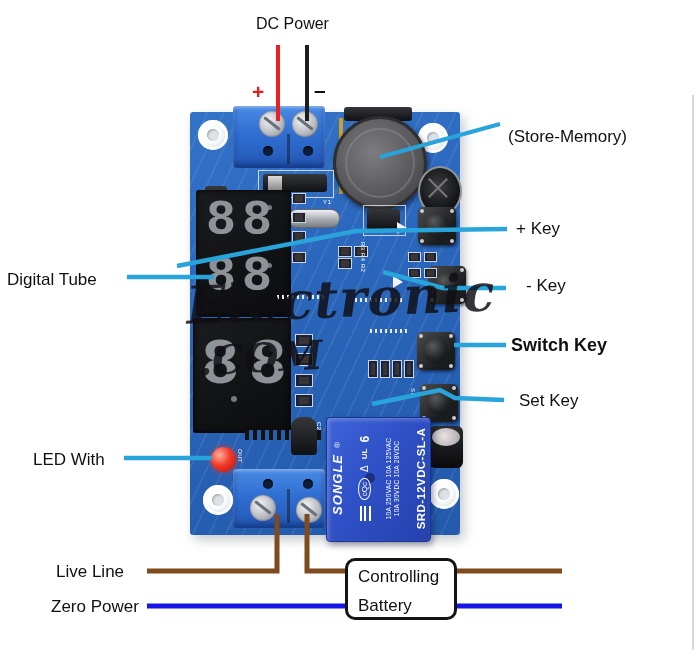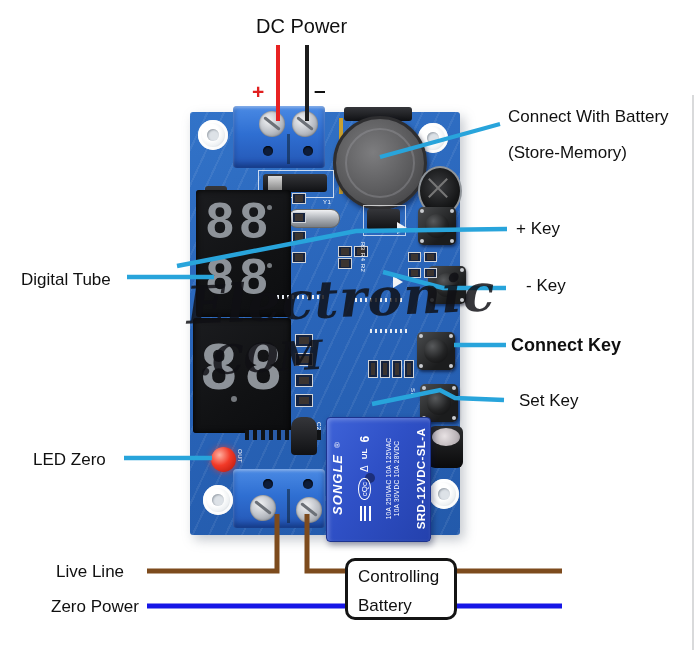--- a/index.html
+++ b/index.html
@@ -25,21 +25,21 @@
   .screw{position:absolute;width:26px;height:26px;border-radius:50%;
         background:radial-gradient(circle at 38% 35%,#f2f3f5,#b9bdc4 55%,#7e848d 100%);
         box-shadow:inset 0 0 2px #555;}
   .screw:after{content:"";position:absolute;left:3px;top:11px;width:20px;height:3px;background:#6c7178;
         transform:rotate(38deg);border-radius:2px;}
   .thole{position:absolute;width:10px;height:10px;border-radius:50%;background:#0e1d3a;
         box-shadow:inset 0 1px 2px #000;}
   .tdiv{position:absolute;width:3px;background:#123;opacity:.55;}
   .disp{position:absolute;background:linear-gradient(145deg,#1b1c1f,#111214 60%,#0c0d0f);
         border-radius:3px;box-shadow:inset 0 0 6px #000;}
-  .dig{position:absolute;font-family:Liberation Sans, sans-serif;font-weight:bold;
+  .dig{position:absolute;font-family:Liberation Mono, monospace;font-weight:bold;
         color:rgba(168,174,182,.82);}
   .dot{position:absolute;border-radius:50%;background:#8e9399;opacity:.8;}
   .btn{position:absolute;width:38px;height:38px;border-radius:5px;
         background:linear-gradient(135deg,#4a4c4e,#1b1c1d 70%);box-shadow:1px 2px 3px rgba(0,0,20,.5);}
   .btn:after{content:"";position:absolute;left:7px;top:7px;width:24px;height:24px;border-radius:50%;
         background:radial-gradient(circle at 35% 30%,#585a5c,#232425 55%,#0b0b0c 100%);}
   .pin{position:absolute;width:4px;height:4px;border-radius:50%;background:#c9ccd0;}
   .smd{position:absolute;border:1px solid rgba(255,255,255,.8);background:#15233f;}
   .smd:after{content:"";position:absolute;left:20%;top:15%;right:20%;bottom:15%;background:#3b3430;}
   .dots{position:absolute;height:4px;background:repeating-linear-gradient(90deg,#e8ecf2 0 2px,transparent 2px 5px);}
@@ -255,31 +255,30 @@
     <line x1="124" y1="458" x2="212" y2="458" stroke-width="4.5" stroke="#28a4db"></line>
 
     <polyline points="147,571 277,571 277,514" fill="none" stroke-width="5" stroke="#7d4b1d"></polyline>
     <polyline points="307,514 307,571 562,571" fill="none" stroke-width="5" stroke="#7d4b1d"></polyline>
     <line x1="147" y1="606" x2="562" y2="606" stroke-width="5" stroke="#1616e6"></line>
   </svg>
 
   <div id="watermark1">Electronic</div>
   <div id="watermark2">.COM</div>
 
-  <div class="lbl" style="left:256px;top:15px;font-size:20px">DC Power</div>
+  <div class="lbl" style="left:256px;top:15px;font-size:16px">DC Power</div>
   <div class="lbl b" style="left:252px;top:80px;font-size:21px;color:#e02020">+</div>
   <div class="lbl b" style="left:314px;top:78px;font-size:21px">–</div>
-  <div class="lbl" style="left:508px;top:107px">Connect With Battery</div>
-  <div class="lbl" style="left:508px;top:143px">(Store-Memory)</div>
+  <div class="lbl" style="left:508px;top:127px">(Store-Memory)</div>
   <div class="lbl" style="left:516px;top:219px">+ Key</div>
   <div class="lbl" style="left:526px;top:276px">- Key</div>
-  <div class="lbl b" style="left:511px;top:335px;font-size:18px">Connect Key</div>
+  <div class="lbl b" style="left:511px;top:335px;font-size:18px">Switch Key</div>
   <div class="lbl" style="left:519px;top:391px">Set Key</div>
-  <div class="lbl" style="left:21px;top:270px">Digital Tube</div>
-  <div class="lbl" style="left:33px;top:450px">LED Zero</div>
+  <div class="lbl" style="left:7px;top:270px">Digital Tube</div>
+  <div class="lbl" style="left:33px;top:450px">LED With</div>
   <div class="lbl" style="left:56px;top:562px">Live Line</div>
   <div class="lbl" style="left:51px;top:597px">Zero Power</div>
 
   <div id="ctrlbox">
     <div class="lbl" style="left:10px;top:6px">Controlling</div>
     <div class="lbl" style="left:10px;top:35px">Battery</div>
   </div>
 
   <div id="grayline"></div>
 </div>

